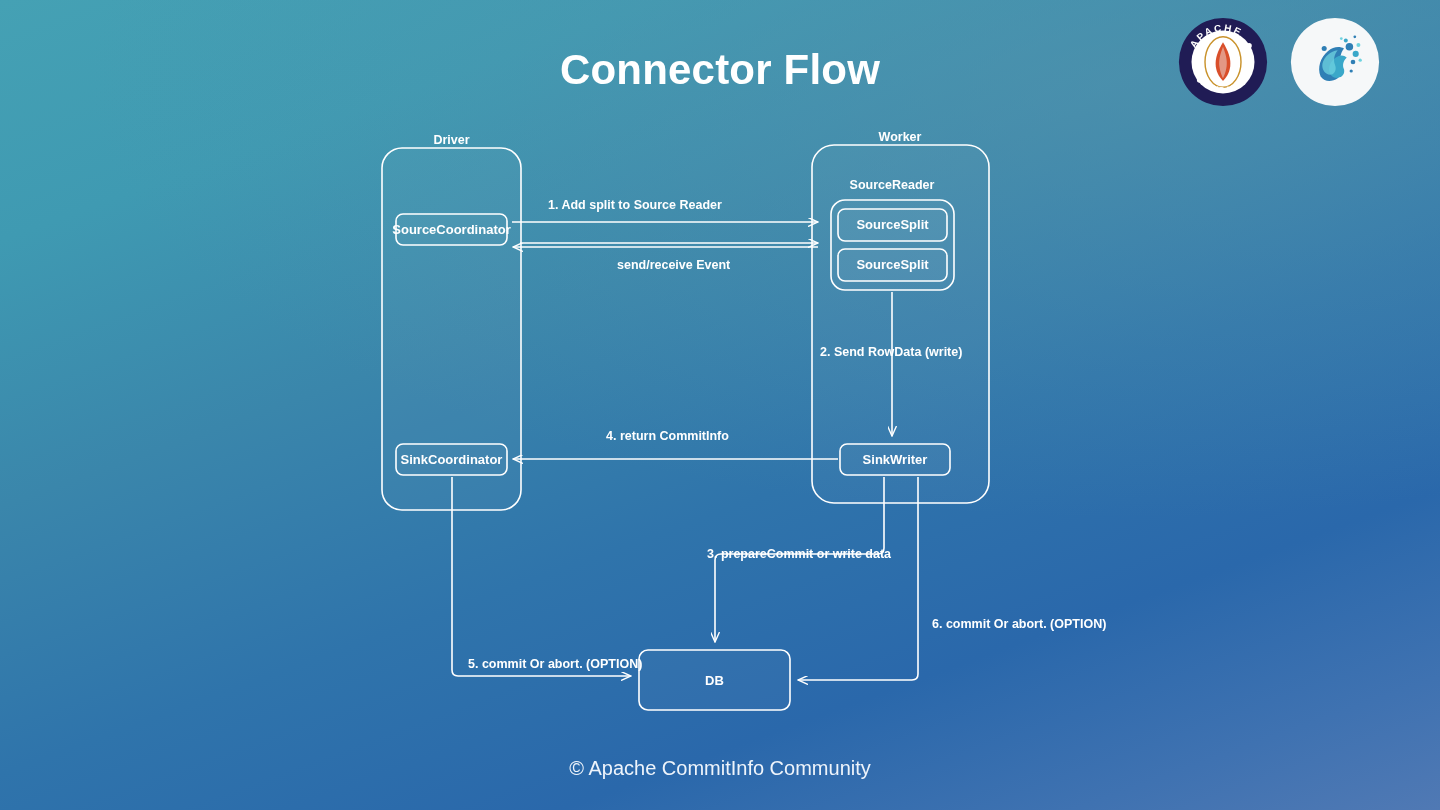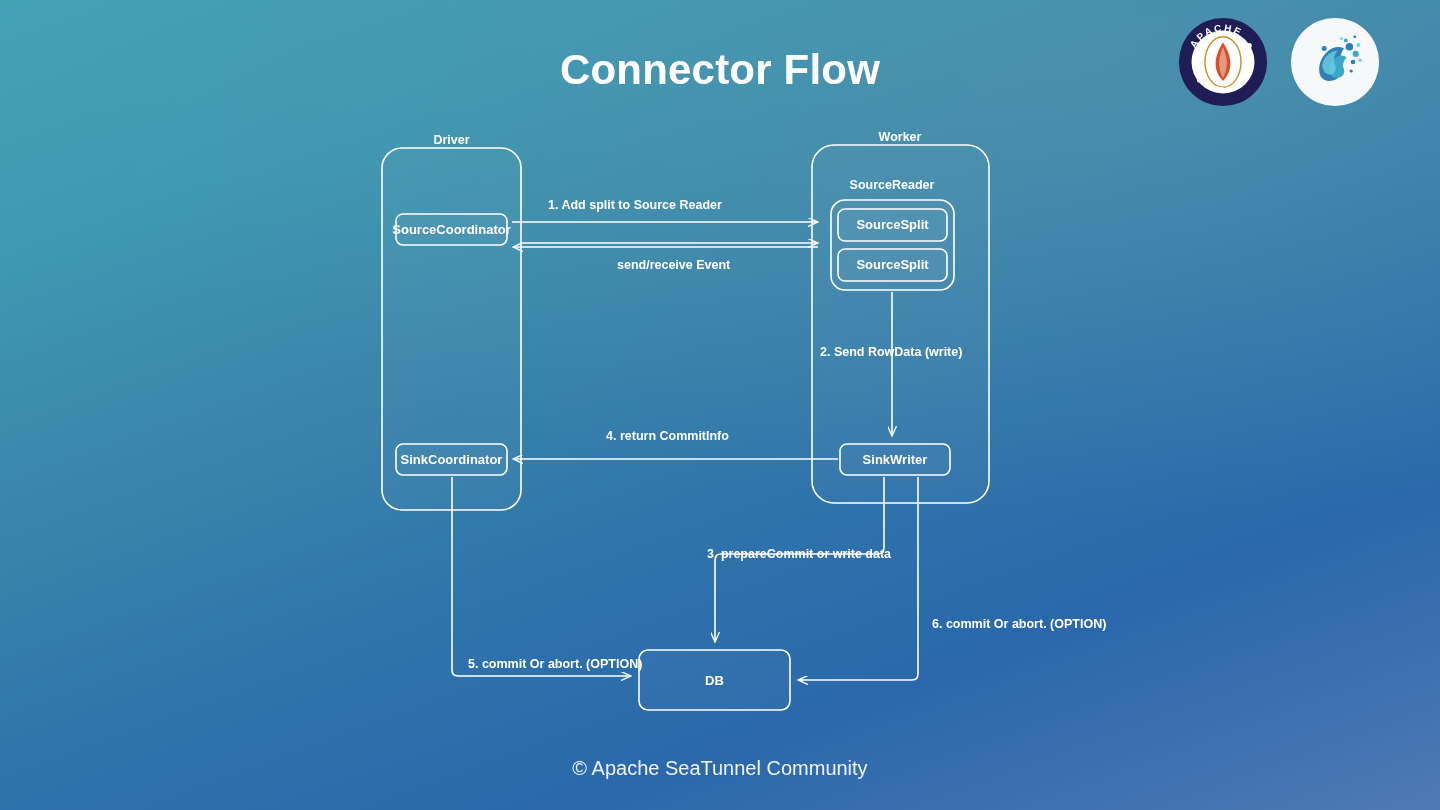--- a/index.html
+++ b/index.html
@@ -227,14 +227,14 @@
       <rect class="stroke boxfill" x="840" y="444" width="110" height="31" rx="7" ry="7"></rect>
       <text class="nodelbl" x="895" y="464" text-anchor="middle">SinkWriter</text>
     </g>
 
     <g>
       <rect class="stroke boxfill" x="639" y="650" width="151" height="60" rx="9" ry="9"></rect>
       <text class="nodelbl" x="714.5" y="685" text-anchor="middle">DB</text>
     </g>
   </svg>
 
-  <div class="footer">© Apache SeaTunnel Community</div>
+  <div class="footer">© Apache CommitInfo Community</div>
 </div>
 
 </body></html>

